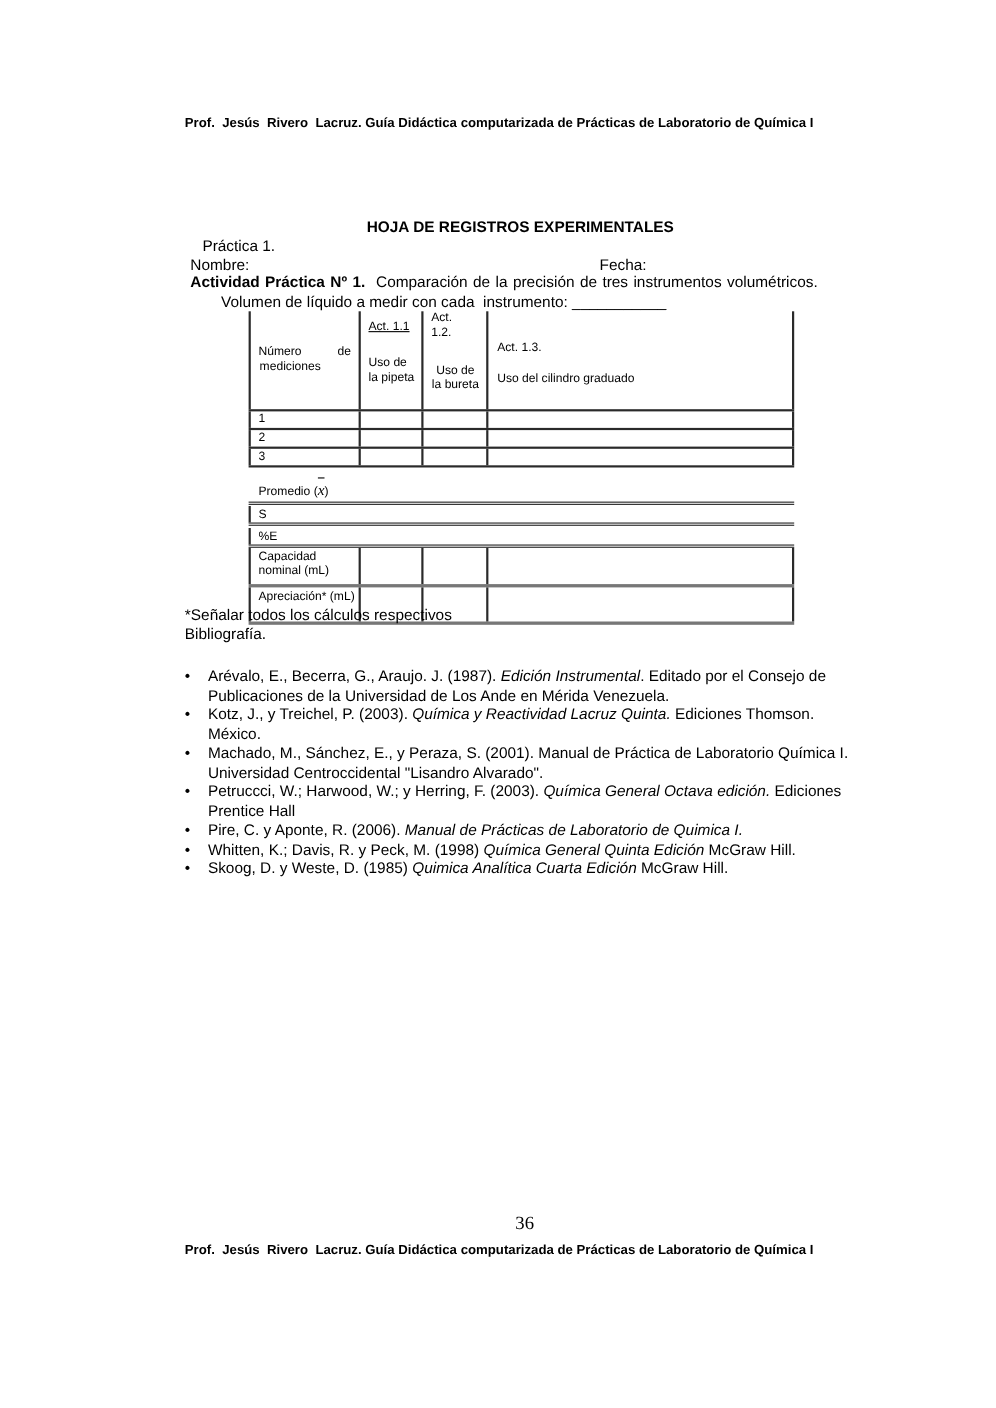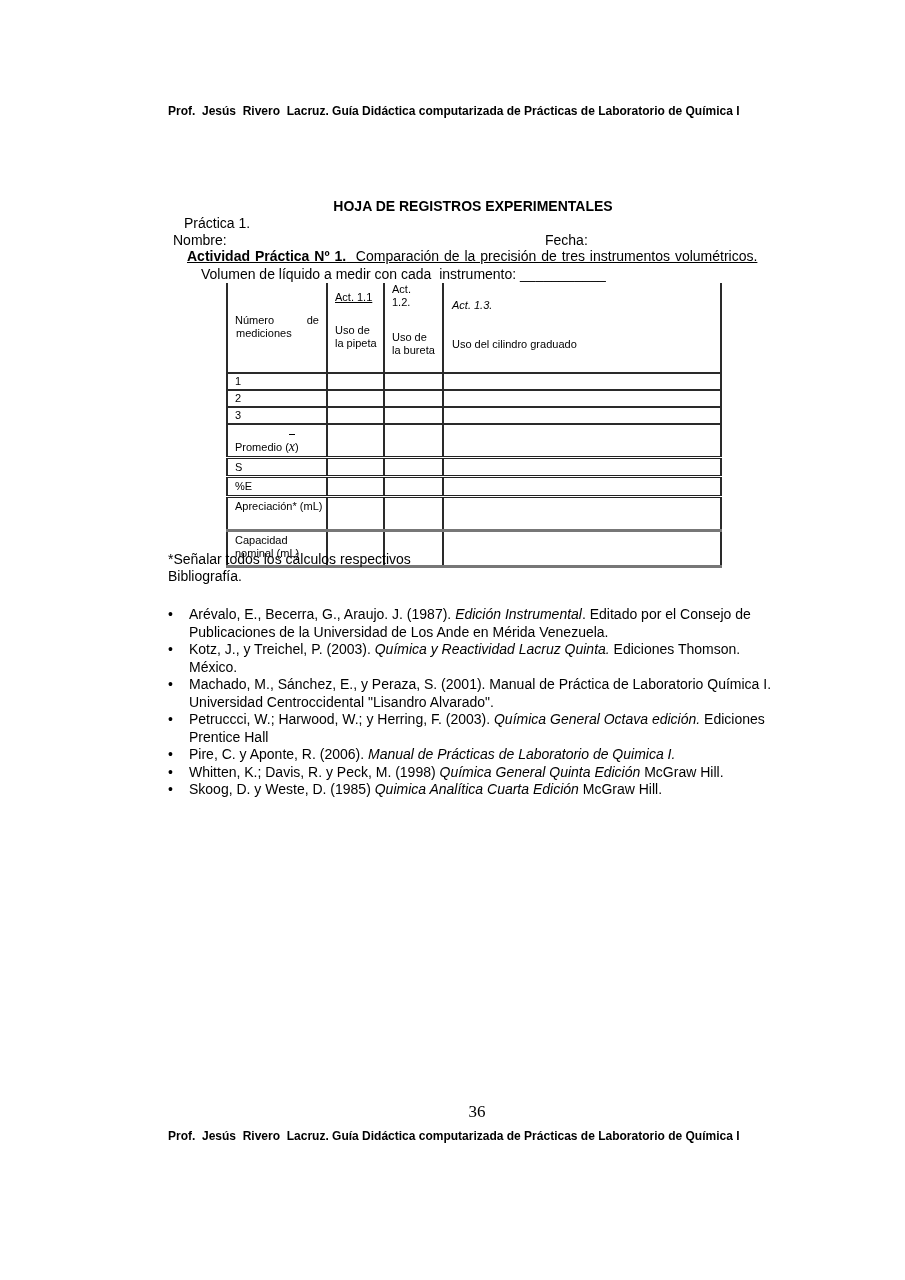--- a/index.html
+++ b/index.html
@@ -13,43 +13,43 @@
   .page-footer { top: 1129px; }
   .page-number { position: absolute; top: 1102px; left: 0; width: 954px;
     text-align: center; font-family: "Liberation Serif", serif; font-size: 17px; }
 
   .sheet-title { position: absolute; top: 198px; left: 0; width: 946px; text-align: center;
     font-weight: bold; font-size: 14px; }
   .line { position: absolute; font-size: 14px; white-space: pre; }
   .l-practica { top: 215px; left: 168px; margin-left: 16px; }
   .l-nombre { top: 232px; left: 173px; }
   .l-fecha { top: 232px; left: 545px; }
-  .l-actividad { top: 248px; left: 187px; word-spacing: 1px; text-decoration: underline; }
+  .l-actividad { top: 248px; left: 173px; word-spacing: 1px; }
   .l-actividad b { font-weight: bold; }
   .l-volumen { top: 266px; left: 201px; }
 
   
   .rec-table { position: absolute; left: 226px; top: 283px; width: 496px; }
   .rec-table .row { display: flex; position: relative; }
   .rec-table .cell { box-sizing: border-box; font-size: 11px; line-height: 13px; position: relative; }
   .c0 { width: 100px; } .c1 { width: 57px; } .c2 { width: 59px; } .c3 { width: 280px; }
   .rec-table .cell { border-left: 2px solid #2a2a2a; }
   .rec-table .cell.c3 { border-right: 2px solid #2a2a2a; }
   .rec-table .row.data { border-bottom: 2px solid #2a2a2a; }
-  .rec-table .row.dbl { border-bottom: 3px double #222; }
+  .rec-table .row.dbl { border-bottom: 3px double #222; align-items: flex-end; }
   .rec-table .row.gray { border-bottom: 3px solid #777; }
   .hdr { height: 89px; border-bottom: 2px solid #2a2a2a; }
   .hdr .cell { padding: 0 7px; }
   .hdr .c0 .t1 { position: absolute; top: 31px; left: 7px; right: 7px; display: flex; justify-content: space-between; }
   .hdr .c0 .t2 { position: absolute; top: 44px; left: 8px; }
   .hdr .c1 .t1 { position: absolute; top: 8px; left: 7px; text-decoration: underline; }
   .hdr .c1 .t2 { position: absolute; top: 41px; left: 7px; width: 44px; }
   .hdr .c2 .t1 { position: absolute; top: 0px; left: 7px; width: 40px; }
-  .hdr .c2 .t2 { position: absolute; top: 48px; left: 7px; width: 44px; }
-  .hdr .c3 .t1 { position: absolute; top: 16px; left: 8px; font-style: italic; }
+  .hdr .c2 .t2 { position: absolute; top: 48px; left: 7px; width: 44px; text-align: center; }
+  .hdr .c3 .t1 { position: absolute; top: 27px; left: 8px; }
   .hdr .c3 .t2 { position: absolute; top: 55px; left: 8px; }
 
   .data .c0 { padding-left: 7px; }
   .r-num { height: 15px; }
   .r-num .cell { padding-top: 1px; }
   .r-prom { height: 31px; }
   .r-prom .c0 .lbl { position: absolute; left: 7px; bottom: 2px; white-space: nowrap; }
   .r-prom .xbar { font-family: "Liberation Serif", serif; font-style: italic; font-size: 14px; position: relative; display: inline-block; }
   .r-prom .xbar::before { content: ""; position: absolute; left: 0px; right: 0px; top: -6px; border-top: 1.5px solid #000; }
   .r-s { height: 16px; }
@@ -133,28 +133,28 @@
     <div class="cell c1"></div>
     <div class="cell c2"></div>
     <div class="cell c3"></div>
   </div>
   <div class="row data dbl r-e">
     <div class="cell c0">%E</div>
     <div class="cell c1"></div>
     <div class="cell c2"></div>
     <div class="cell c3"></div>
   </div>
-  <div class="row data gray r-apr">
-    <div class="cell c0">Apreciación* (mL)</div>
+  <div class="row data gray r-cap">
+    <div class="cell c0">Capacidad nominal (mL)</div>
     <div class="cell c1"></div>
     <div class="cell c2"></div>
     <div class="cell c3"></div>
   </div>
-  <div class="row data gray r-cap">
-    <div class="cell c0">Capacidad nominal (mL)</div>
+  <div class="row data gray r-apr">
+    <div class="cell c0">Apreciación* (mL)</div>
     <div class="cell c1"></div>
     <div class="cell c2"></div>
     <div class="cell c3"></div>
   </div>
 </div>
 
 <div class="line l-senalar">*Señalar todos los cálculos respectivos</div>
 <div class="line l-biblio">Bibliografía.</div>
 
 <ul class="biblio-list">

